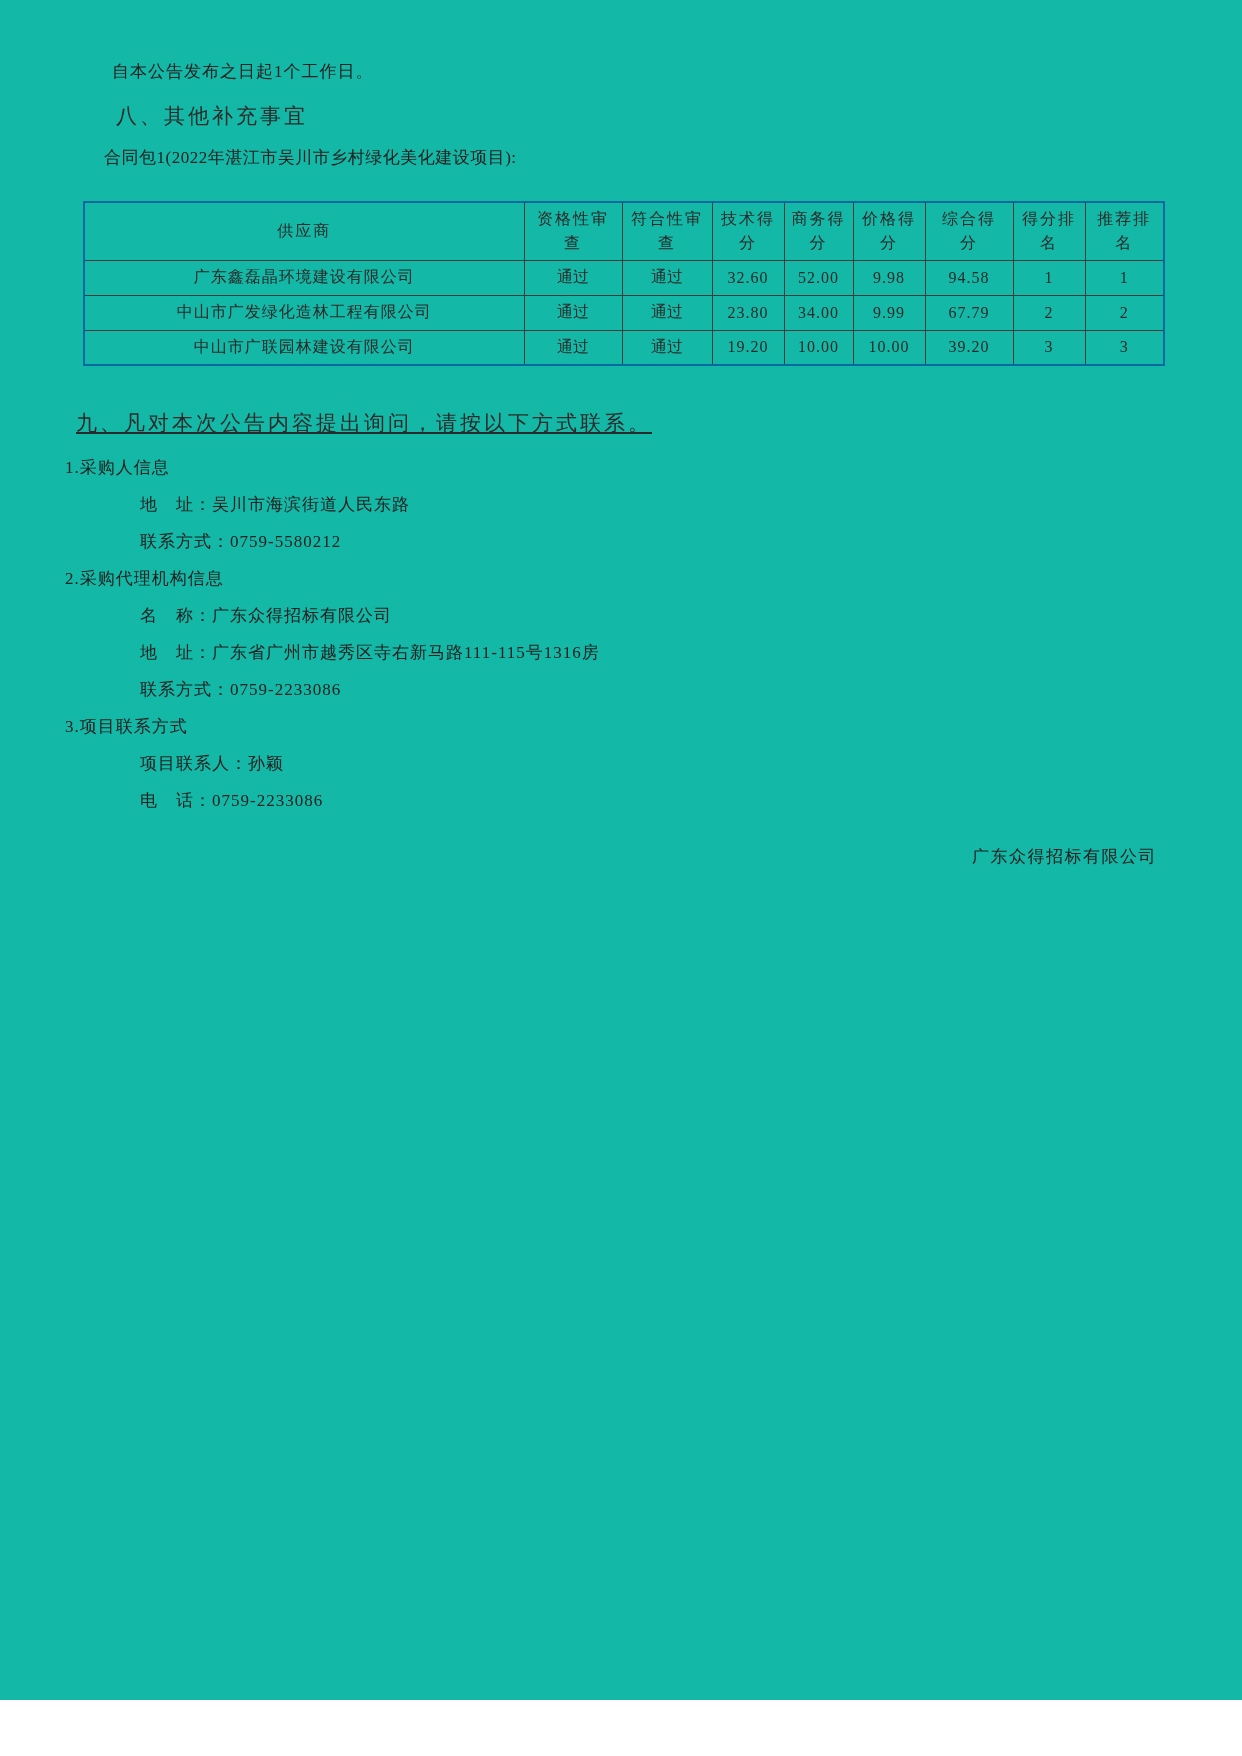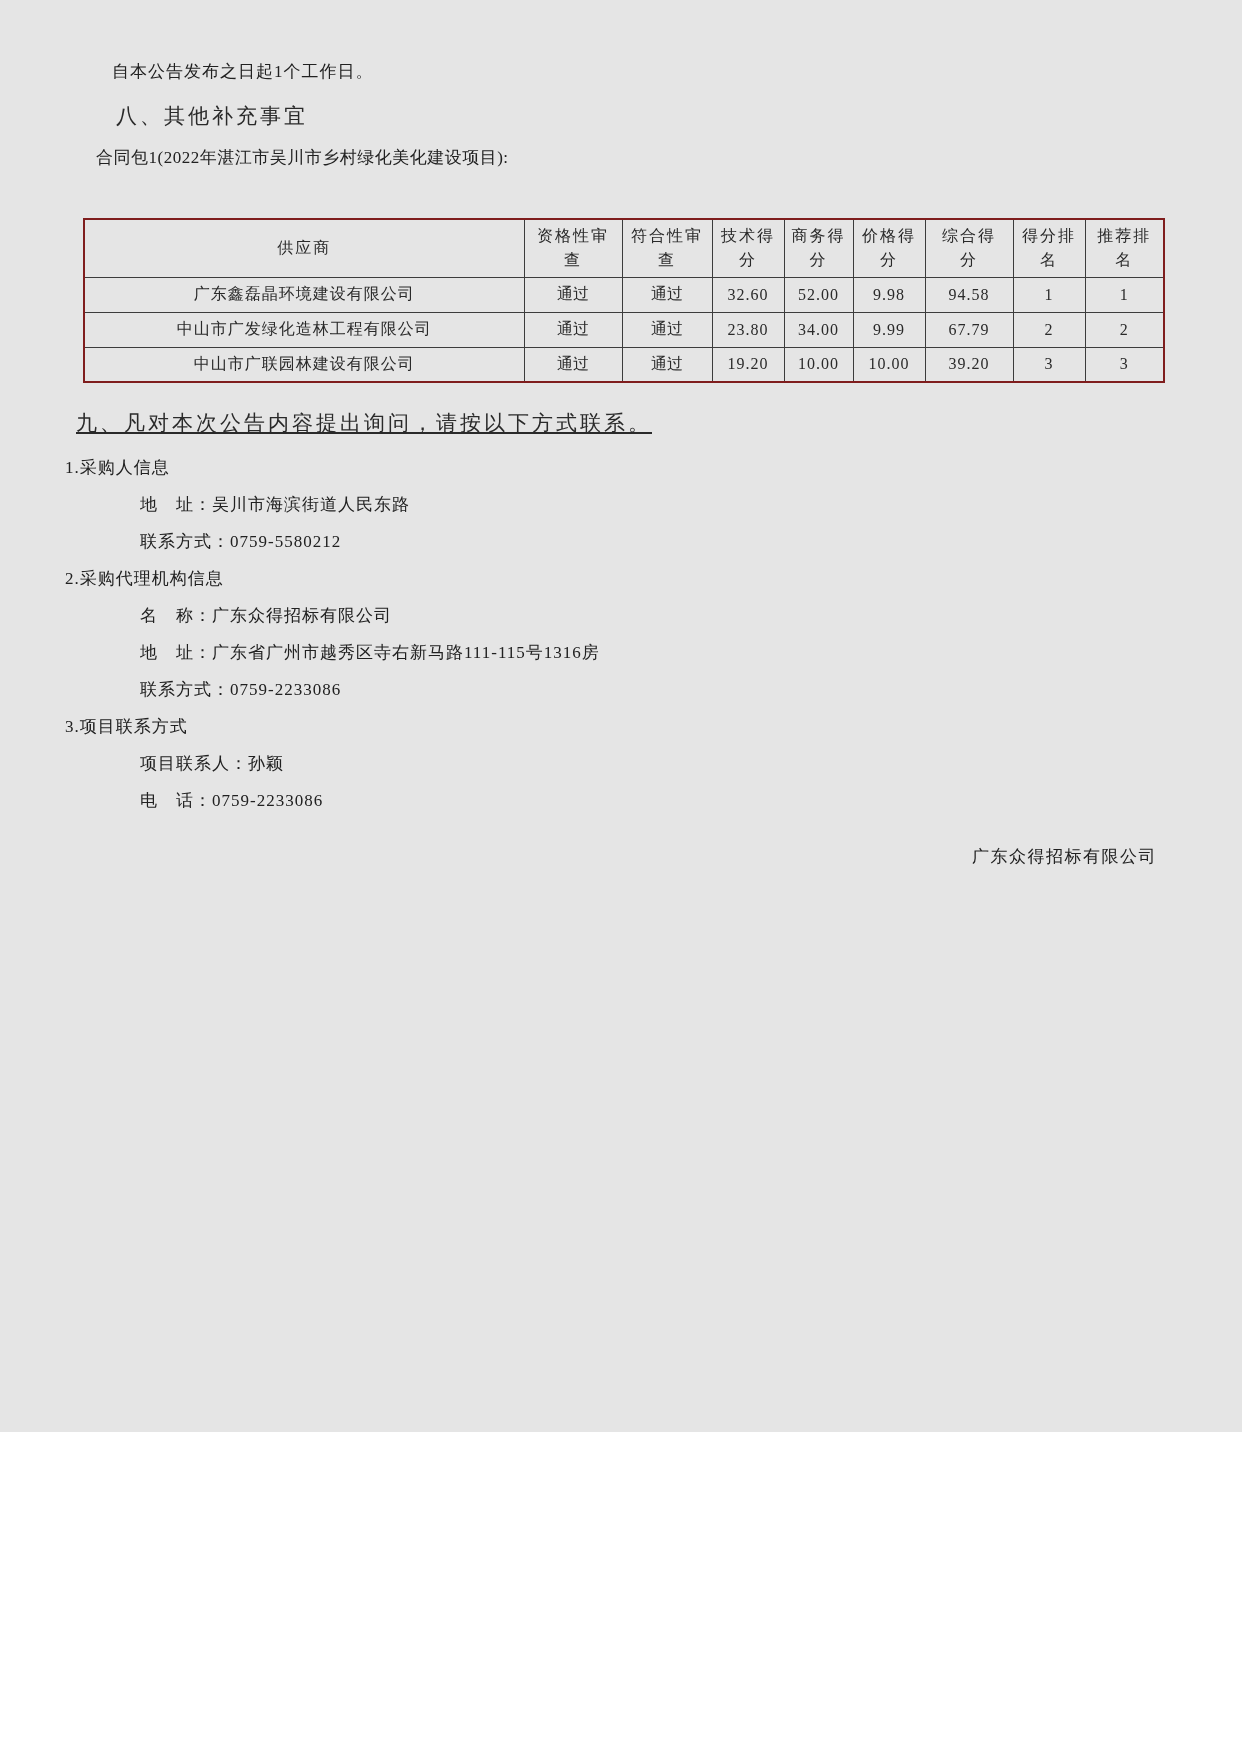--- a/index.html
+++ b/index.html
@@ -2,42 +2,42 @@
 <html><head>
 <meta charset="utf-8">
 <style>
   html, body { margin: 0; padding: 0; }
   body {
     width: 1242px; height: 1756px;
     background: #ffffff;
     font-family: "Liberation Serif", "DejaVu Serif", serif;
     color: #212121;
   }
-  .page { position: relative; width: 1242px; height: 1432px; background:#e5e5e5; overflow: hidden; }
+  .page { position: relative; width: 1242px; height: 1700px; background:#14b8a6; overflow: hidden; }
 
   .intro {
     position: absolute; left: 112px; top: 60px;
     font-size: 17px; letter-spacing: 1px;
   }
   .h-sec {
     position: absolute; left: 76px;
     font-size: 21px; letter-spacing: 3px; color:#2a2a2a;
   }
   .h-sec8 { top: 102px; margin-left: 40px; }
   .h-sec9 { top: 409px; text-decoration: underline; }
   .pkg-line {
-    position: absolute; left: 96px; top: 146px;
+    position: absolute; left: 104px; top: 146px;
     font-size: 17px; letter-spacing: 0.5px;
   }
 
   table.eval {
-    position: absolute; left: 83px; top: 218px;
+    position: absolute; left: 83px; top: 201px;
     width: 1080px;
     border-collapse: collapse;
-    border: 2px solid #7f1d1d;
+    border: 2px solid #0369a1;
     table-layout: fixed;
   }
   table.eval th, table.eval td {
     border: 1px solid #3c3c3c;
     text-align: center; vertical-align: middle;
     font-weight: normal;
     font-size: 16px; color: #2a2a2a;
     padding: 0; overflow: hidden;
   }
   table.eval thead tr { height: 58px; }

